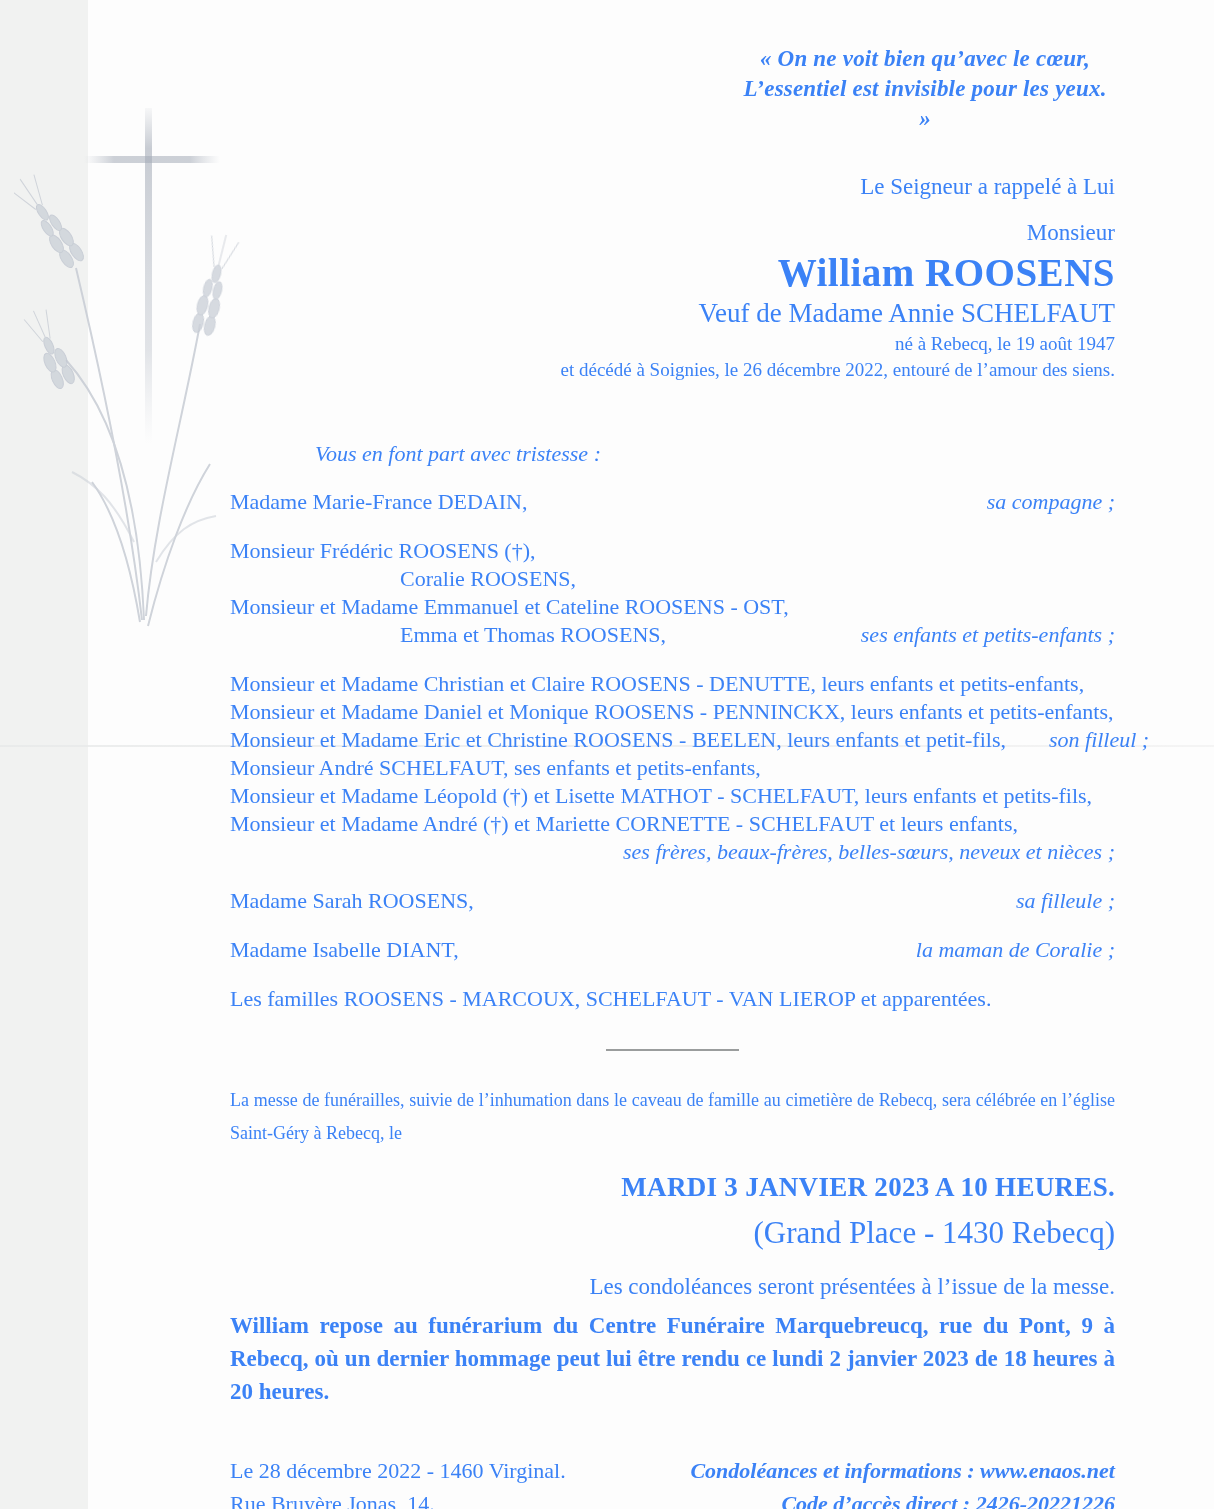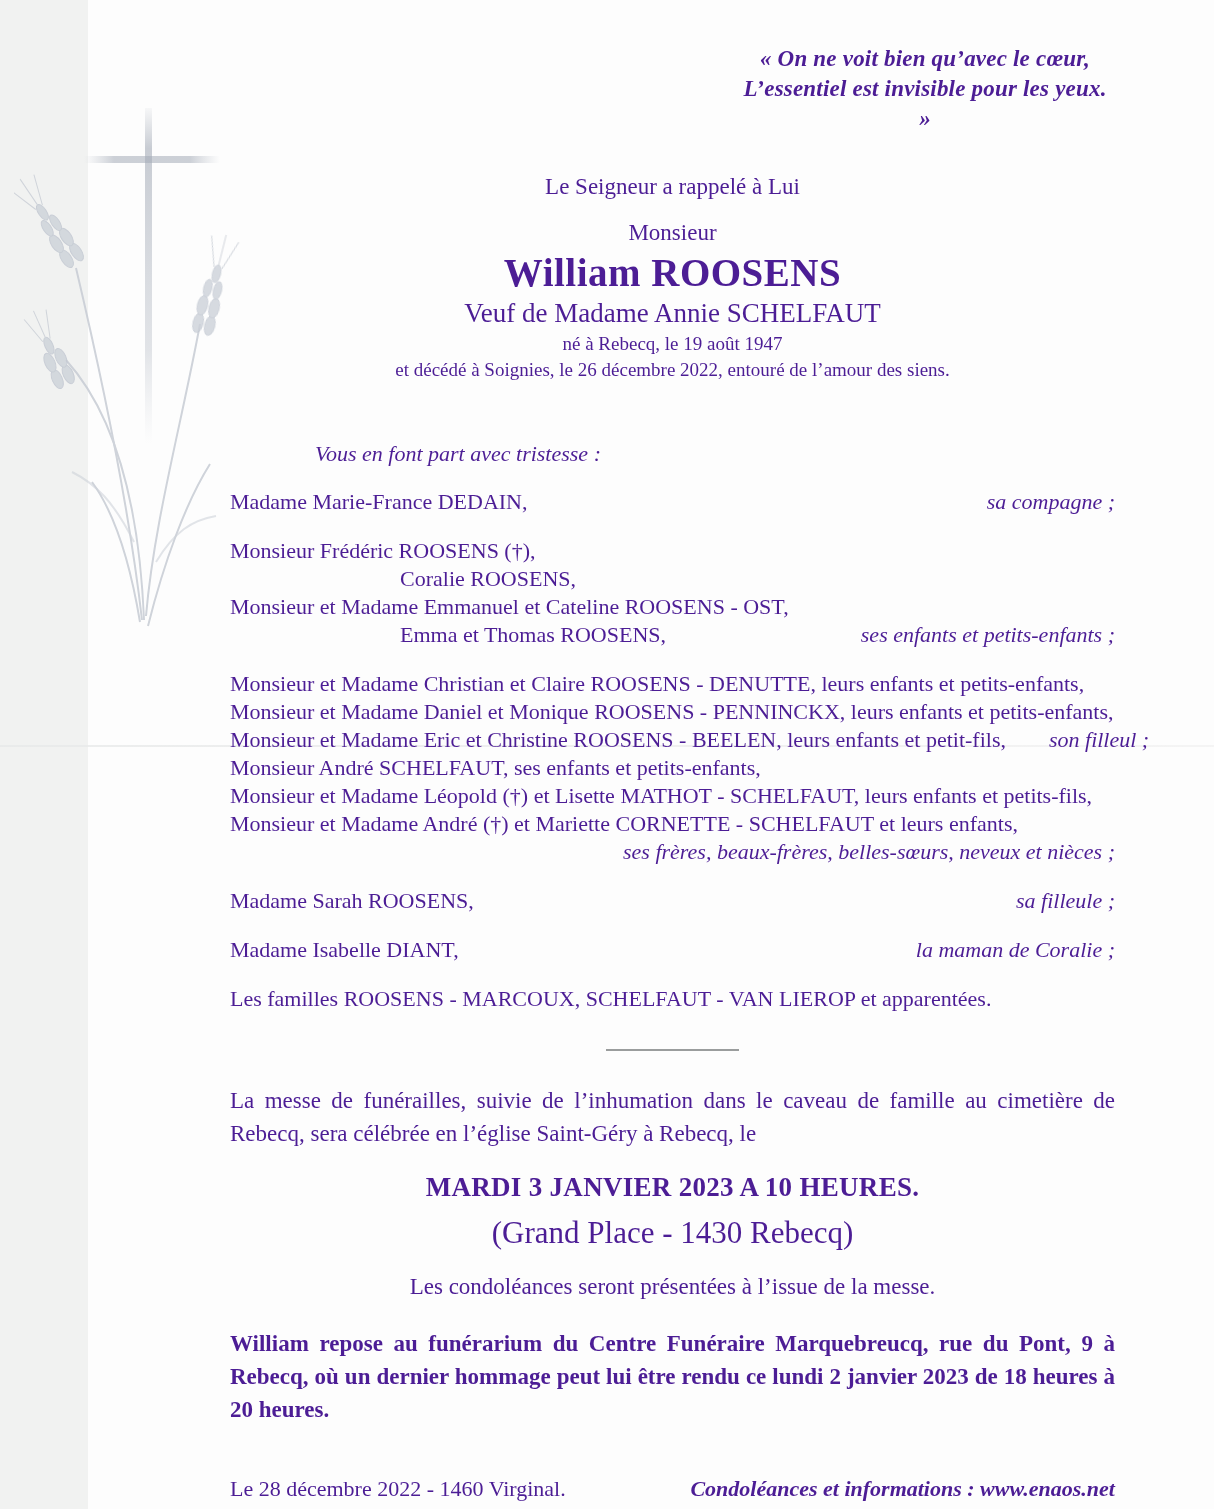--- a/index.html
+++ b/index.html
@@ -2,21 +2,21 @@
 <html><head>
 <meta charset="utf-8">
 <style>
   * { margin:0; padding:0; box-sizing:border-box; }
   html,body { background:#888; }
   .page {
     position:relative;
     width:1214px; height:1509px;
     margin:0 auto;
     background:#fdfdfd;
-    color:#4c1d95;
+    color:#3b82f6;
     font-family:"Liberation Serif","DejaVu Serif",serif;
     overflow:hidden;
   }
   .scan-band {
     position:absolute; left:0; top:0; width:88px; height:100%;
     background:#f1f2f1;
   }
   .fold-line {
     position:absolute; left:0; top:745px; width:100%; height:2px;
     background:linear-gradient(to right, #e7e9e9 0%, #ececec 60%, #f2f2f2 100%);
@@ -25,21 +25,21 @@
   .artwork { position:absolute; left:14px; top:92px; }
   .content {
     position:absolute; left:230px; top:0; width:885px;
   }
   .quote {
     margin:44px 0 0 auto; width:380px;
     text-align:center;
     font-size:23px; font-weight:bold; font-style:italic;
     line-height:30px; letter-spacing:.2px;
   }
-  .center { text-align:center; }
+  .center { text-align:right; }
   .intro-line   { margin-top:40px; font-size:23px; }
   .title-prefix { margin-top:20px; font-size:23px; }
   .deceased-name{ margin-top:4px;  font-size:39px; font-weight:bold; letter-spacing:.5px; }
   .subtitle     { margin-top:3px;  font-size:27px; }
   .born-line, .died-line { margin-top:4px; font-size:19px; }
 
   .lead-line {
     margin-top:60px; padding-left:85px;
     font-size:22px; font-style:italic;
   }
@@ -50,29 +50,29 @@
   }
   .fam-line .indent-pad { padding-left:170px; }
   .fam-text { white-space:nowrap; }
   .fam-rel  { font-style:italic; text-align:right; white-space:nowrap; }
 
   .divider {
     margin:36px auto 0; width:133px;
     border-top:2px solid #9a9d9d; height:0;
   }
   .service-para {
-    margin-top:33px; font-size:23px; line-height:33px;
+    margin-top:33px; font-size:18px; line-height:33px;
     text-align:justify;
   }
   .date-heading { margin-top:22px; font-size:27px; font-weight:bold; letter-spacing:.3px; }
   .meeting-line { margin-top:5px;  font-size:23px; }
   .location-line{ margin-top:12px;  font-size:31px; }
   .condolences-line { margin-top:23px; font-size:23px; }
   .repose-para {
-    margin-top:27px; font-size:23px; font-weight:bold;
+    margin-top:9px; font-size:23px; font-weight:bold;
     line-height:33px; text-align:justify;
   }
   .footer-row {
     margin-top:46px;
     display:flex; justify-content:space-between; align-items:flex-start;
     font-size:22px; line-height:33px;
   }
   .footer-right { text-align:right; font-weight:bold; font-style:italic; }
 </style>
 </head>

